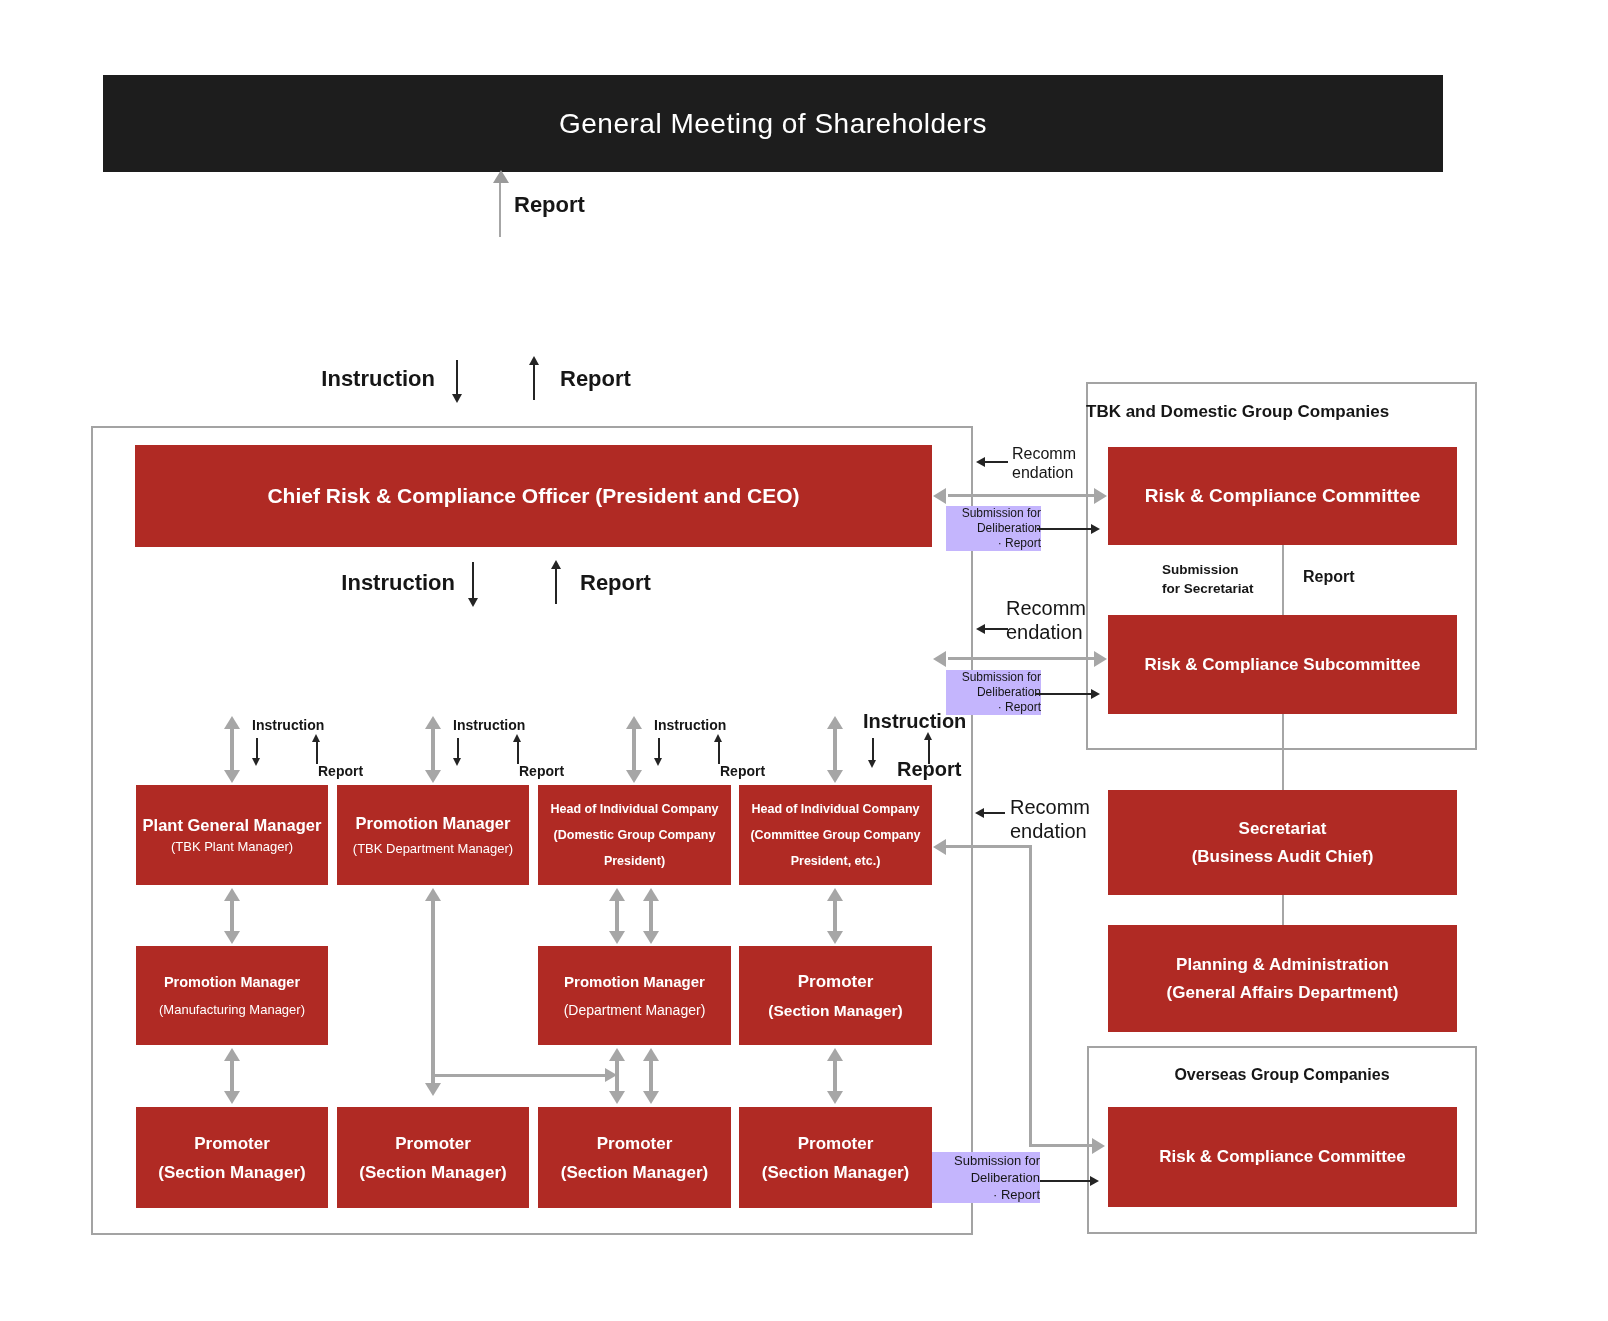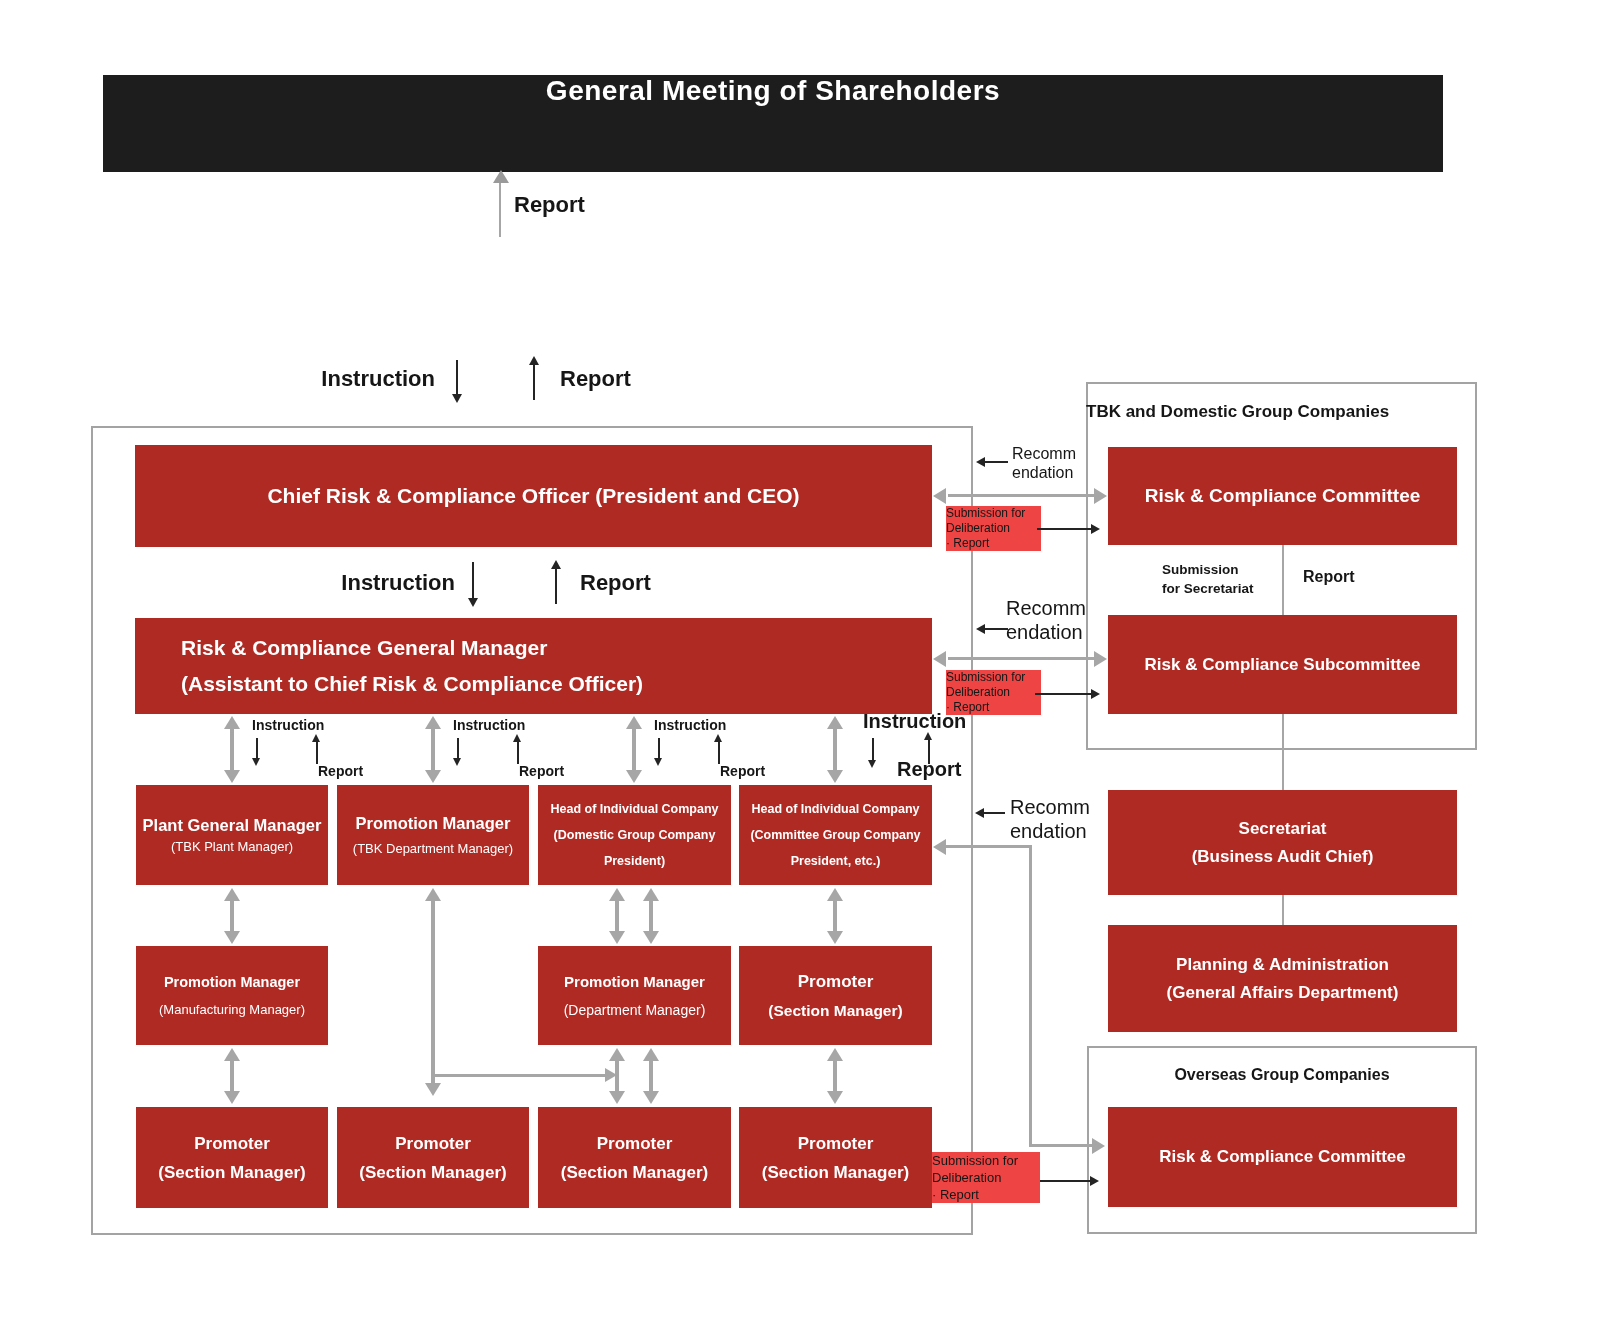--- a/index.html
+++ b/index.html
@@ -1,40 +1,40 @@
 <!DOCTYPE html>
 <html style="--red: #b02a24; --bar: #1d1d1d; --gray: #a6a6a6;"><head>
 <meta charset="utf-8">
 <style>
   html,body{margin:0;padding:0;background:#fff;}
   #canvas{position:relative;width:1608px;height:1321px;background:#fff;
           font-family:"Liberation Sans",sans-serif;color:#1a1a1a;overflow:hidden;}
   #canvas *{box-sizing:border-box;}
   .bar{position:absolute;left:103px;width:1340px;background:var(--bar);color:#fff;
-       display:flex;align-items:flex-start;justify-content:center;
-       font-size:28px;font-weight:bold;letter-spacing:.5px;}
+       display:flex;align-items:center;justify-content:center;
+       font-size:28px;font-weight:normal;letter-spacing:.5px;}
   .red{position:absolute;background:var(--red);color:#fff;display:flex;flex-direction:column;
        justify-content:center;align-items:center;text-align:center;}
   .outline{position:absolute;border:2px solid #a3a3a3;background:transparent;}
   .lbl{position:absolute;white-space:nowrap;color:#161616;}
   .b{font-weight:bold;}
   .gl{position:absolute;background:var(--gray);}
   .bl{position:absolute;background:#242424;}
   .tri{position:absolute;width:0;height:0;}
   
   .tu{border-left:8px solid transparent;border-right:8px solid transparent;border-bottom:13px solid var(--gray);}
   .td{border-left:8px solid transparent;border-right:8px solid transparent;border-top:13px solid var(--gray);}
   .tl{border-top:8px solid transparent;border-bottom:8px solid transparent;border-right:13px solid var(--gray);}
   .tr{border-top:8px solid transparent;border-bottom:8px solid transparent;border-left:13px solid var(--gray);}
   
   .btu{border-left:5px solid transparent;border-right:5px solid transparent;border-bottom:9px solid #242424;}
   .btd{border-left:5px solid transparent;border-right:5px solid transparent;border-top:9px solid #242424;}
   .btl{border-top:5px solid transparent;border-bottom:5px solid transparent;border-right:9px solid #242424;}
   .btr{border-top:5px solid transparent;border-bottom:5px solid transparent;border-left:9px solid #242424;}
-  .whitebg{background:#ef4444;}
+  .whitebg{background:#c4b5fd;text-align:right;}
 </style>
 </head>
 <body>
 
 <div id="canvas">
 
   <div class="bar" style="top:75px;height:97px;">
     <span>General Meeting of Shareholders</span>
   </div>
 
@@ -56,24 +56,20 @@
     <span>Chief Risk &amp; Compliance Officer (President and CEO)</span>
   </div>
 
   <div class="lbl b" style="left:300px;top:570px;width:155px;text-align:right;font-size:22px;">Instruction</div>
   <div class="bl" style="left:472px;top:562px;width:2px;height:38px;"></div>
   <div class="tri btd" style="left:468px;top:598px;"></div>
   <div class="bl" style="left:555px;top:566px;width:2px;height:38px;"></div>
   <div class="tri btu" style="left:551px;top:560px;"></div>
   <div class="lbl b" style="left:580px;top:570px;font-size:22px;">Report</div>
 
-  <div class="red" style="left:135px;top:618px;width:797px;height:96px;align-items:flex-start;padding-left:46px;text-align:left;font-size:21px;font-weight:bold;line-height:36px;">
-    <span>Risk &amp; Compliance General Manager</span>
-    <span>(Assistant to Chief Risk &amp; Compliance Officer)</span>
-  </div>
 
   <div class="gl" style="left:230px;top:727px;width:4px;height:45px;"></div>
   <div class="tri tu" style="left:224px;top:716px;"></div>
   <div class="tri td" style="left:224px;top:770px;"></div>
   <div class="gl" style="left:431px;top:727px;width:4px;height:45px;"></div>
   <div class="tri tu" style="left:425px;top:716px;"></div>
   <div class="tri td" style="left:425px;top:770px;"></div>
   <div class="gl" style="left:632px;top:727px;width:4px;height:45px;"></div>
   <div class="tri tu" style="left:626px;top:716px;"></div>
   <div class="tri td" style="left:626px;top:770px;"></div>

